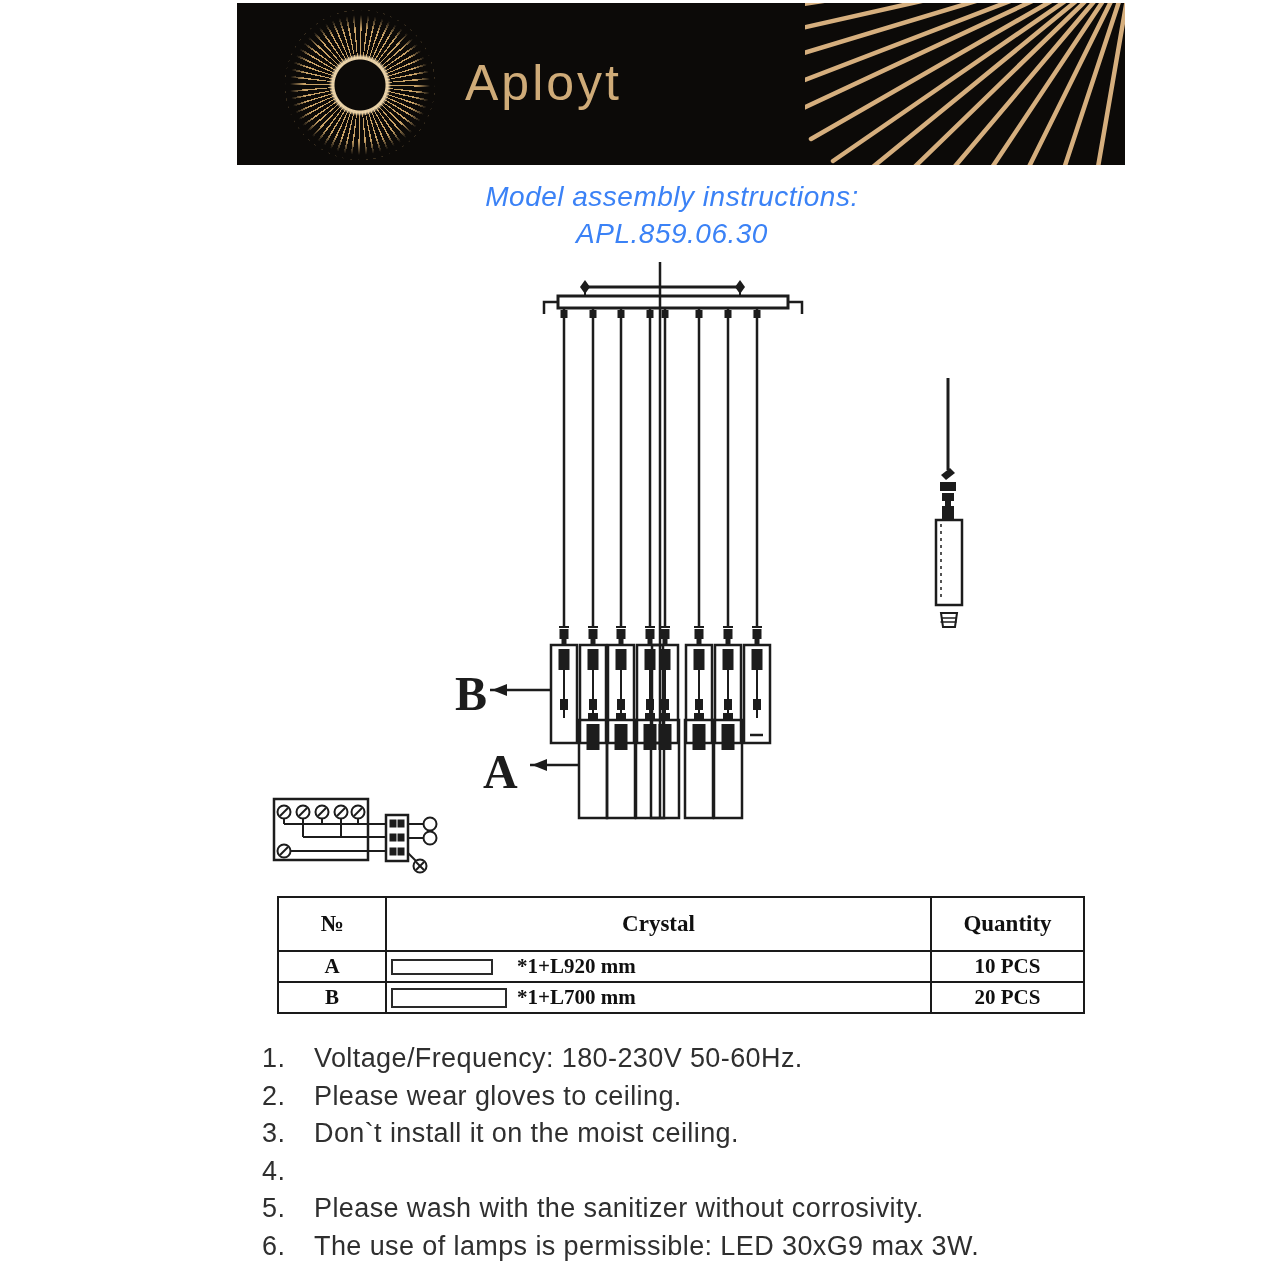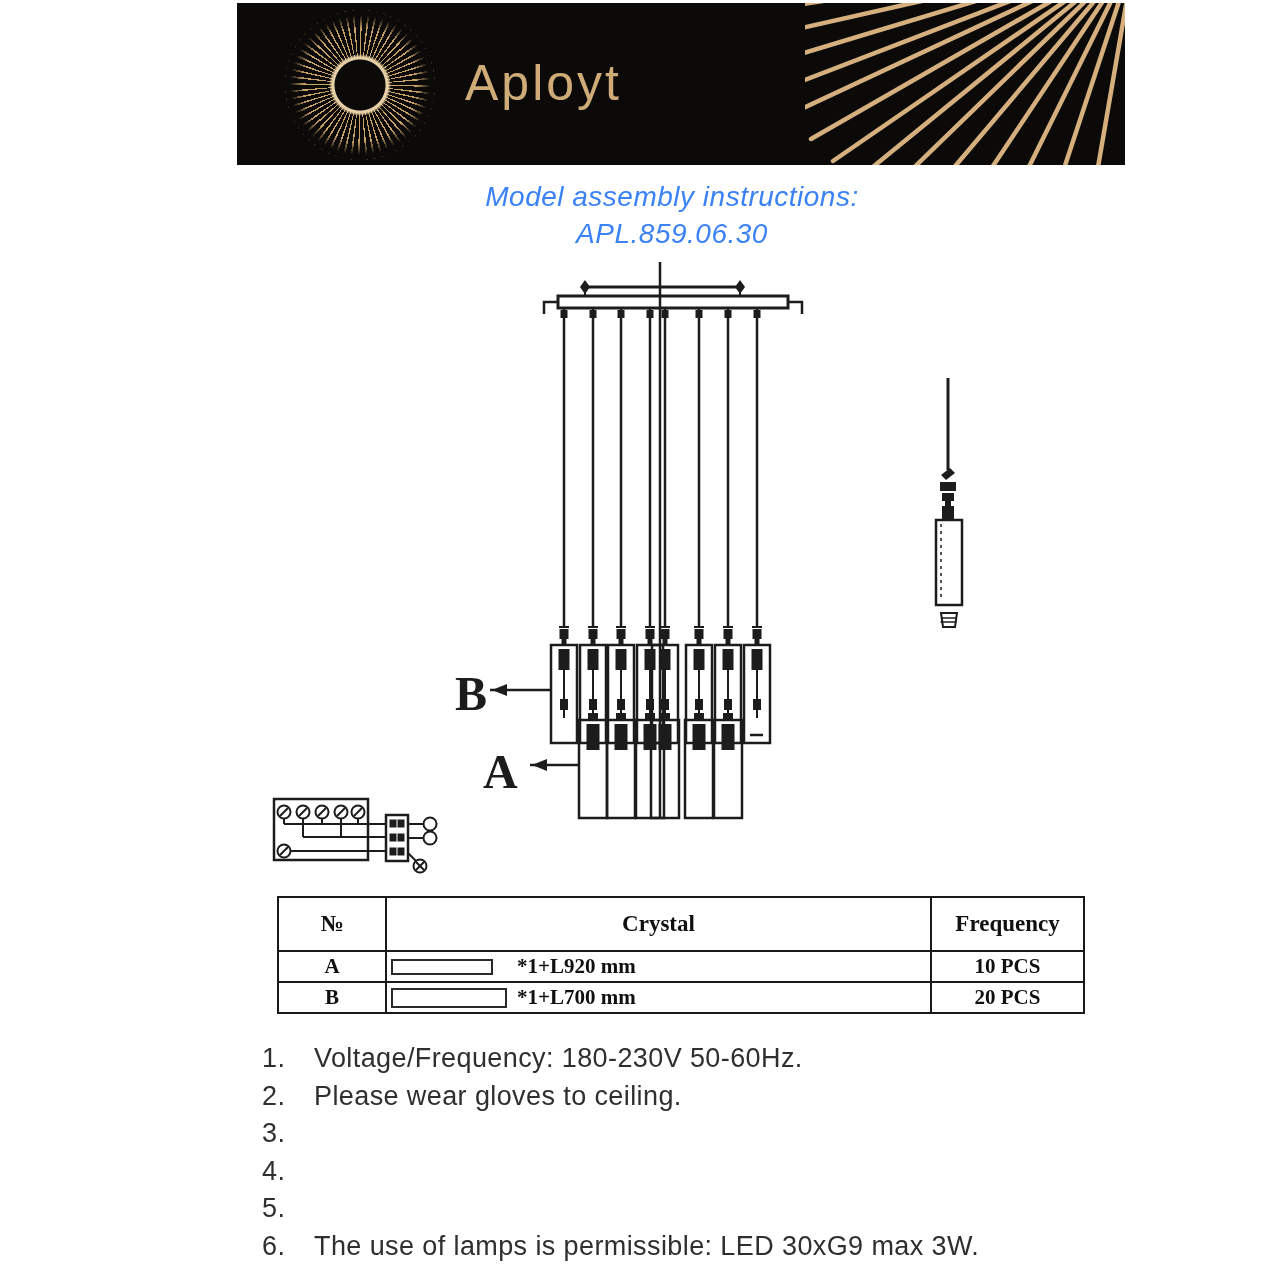--- a/index.html
+++ b/index.html
@@ -205,21 +205,21 @@
   <table class="parts-table">
     <colgroup>
         <col style="width:108px">
         <col style="width:545px">
         <col style="width:153px">
       </colgroup>
     <tbody>
         <tr class="hdr">
       <td>№</td>
       <td>Crystal</td>
-      <td>Frequency</td>
+      <td>Quantity</td>
     </tr>
     <tr class="row">
       <td>A</td>
       <td class="crystal-cell">
         <div class="crystal-flex">
           <span class="cicon-slot">
                 <span class="cicon a"></span>
               </span>
           <span class="crystal-txt">*1+L920 mm</span>
         </div>
@@ -245,26 +245,28 @@
     <div class="li">
       <span class="num">1.</span>
       <span class="txt">Voltage/Frequency: 180-230V 50-60Hz.</span>
     </div>
     <div class="li">
       <span class="num">2.</span>
       <span class="txt">Please wear gloves to ceiling.</span>
     </div>
     <div class="li">
       <span class="num">3.</span>
+      <span class="txt">Don`t install it on the moist ceiling.</span>
     </div>
     <div class="li">
       <span class="num">4.</span>
     </div>
     <div class="li">
       <span class="num">5.</span>
+      <span class="txt">Please wash with the sanitizer without corrosivity.</span>
     </div>
     <div class="li">
       <span class="num">6.</span>
       <span class="txt">The use of lamps is permissible: LED 30xG9 max 3W.</span>
     </div>
   </div>
 
 </div>
 
 </body></html>

